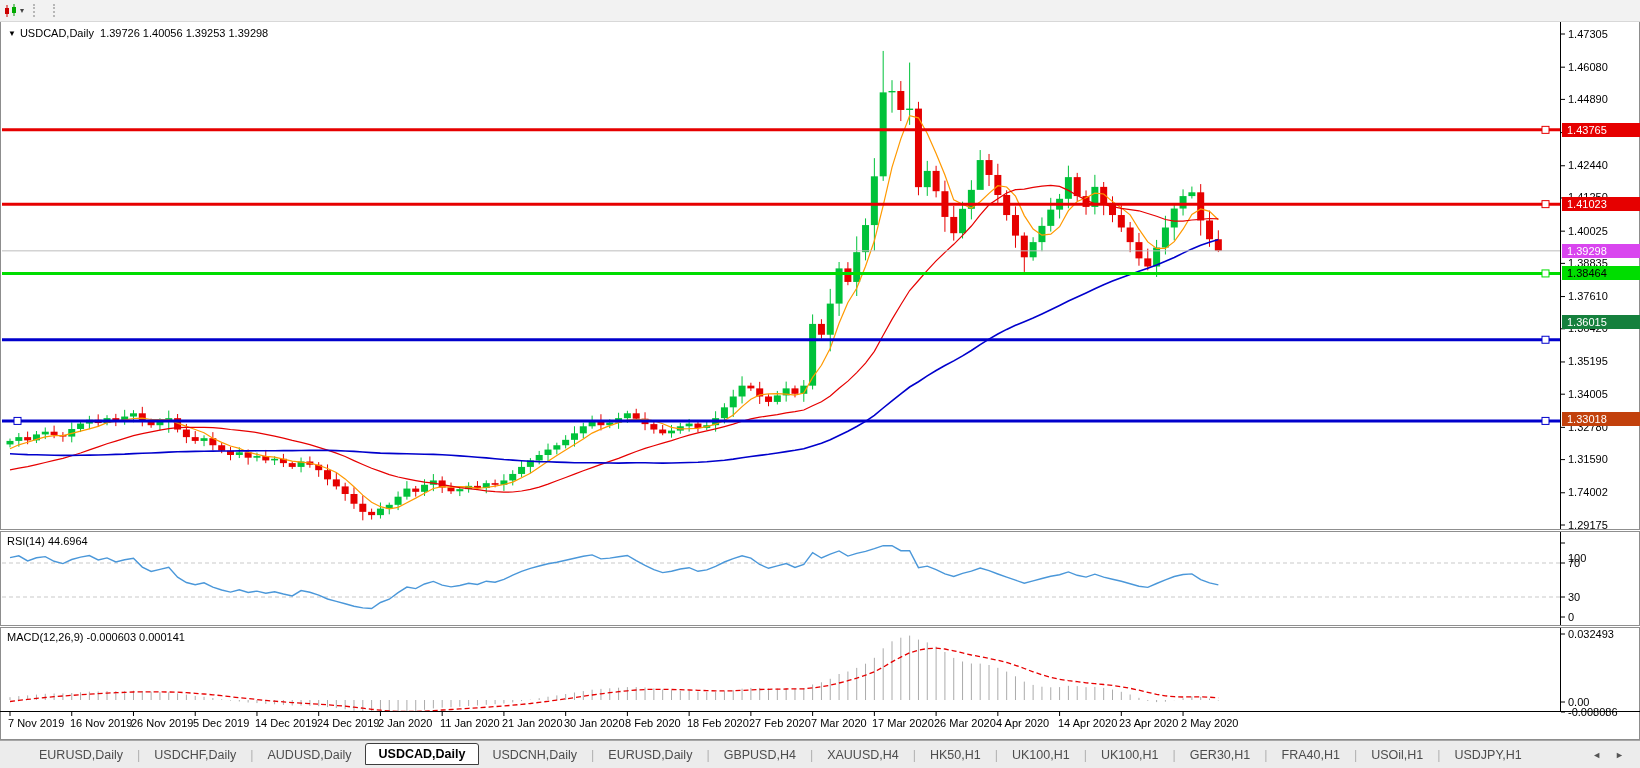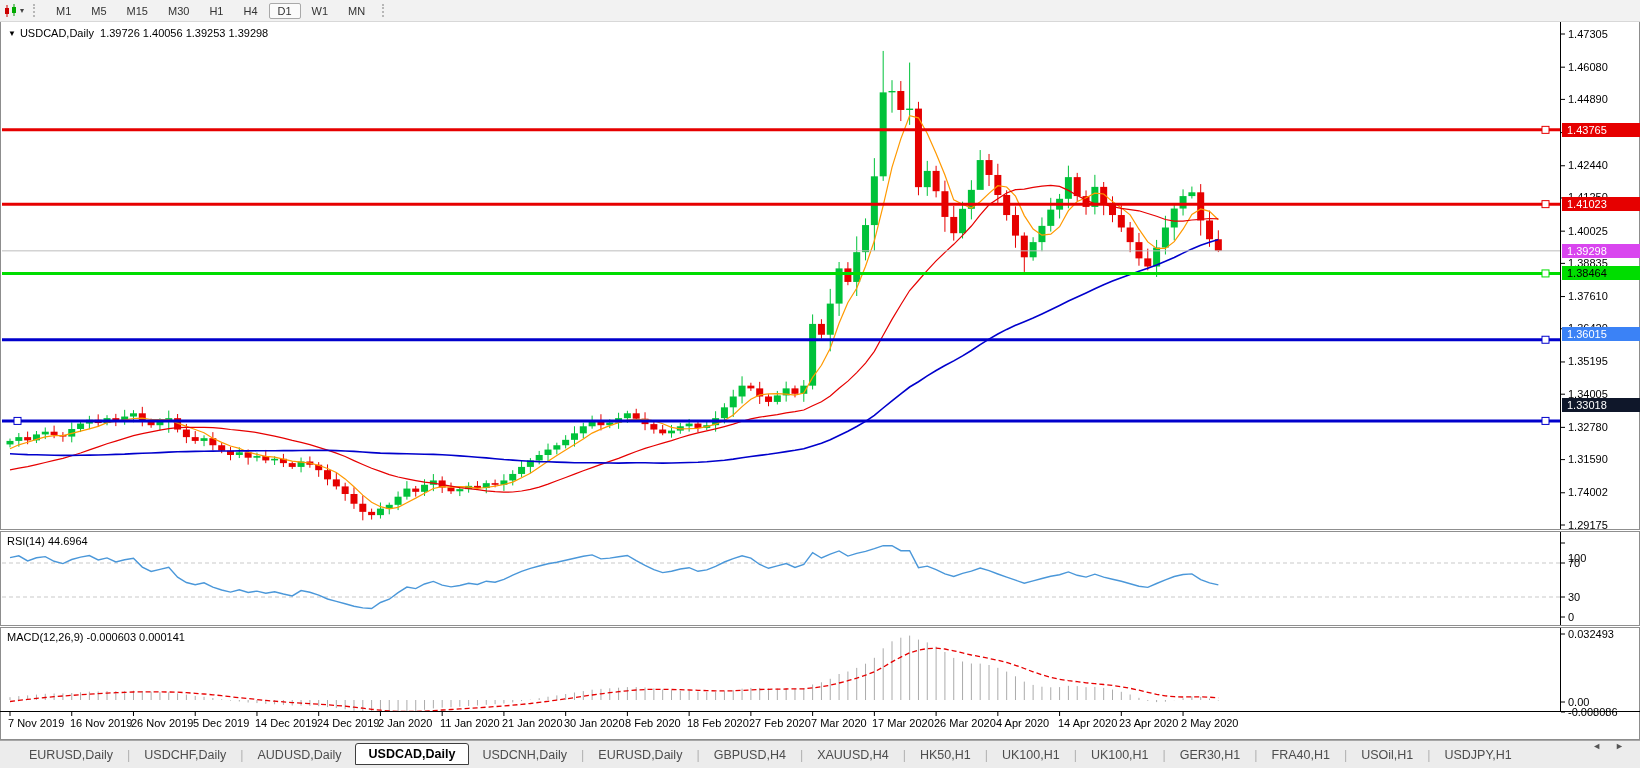--- a/index.html
+++ b/index.html
@@ -19,22 +19,22 @@
   .hsep{position:absolute;left:0;width:1640px;height:1px;background:#fff;
         border-top:1px solid #8f8f8f;border-bottom:1px solid #8f8f8f;z-index:5}
   .ptitle{position:absolute;font-size:11px;color:#000;z-index:4;white-space:pre}
   .ptitle .dd{font-size:8px;vertical-align:1px;margin-right:4px}
   .pl{position:absolute;left:1568px;font-size:11px;color:#000;z-index:4;white-space:nowrap}
   .badge{position:absolute;left:1562px;width:78px;height:14px;font-size:11px;line-height:14px;
          padding-left:5px;box-sizing:border-box;z-index:6;white-space:nowrap}
   .dl{position:absolute;top:717px;font-size:11px;color:#000;z-index:4;white-space:nowrap}
   
   .tabbar{position:absolute;left:0;top:740px;width:1640px;height:28px;background:#ececec;
-          border-top:1px solid #a6a6a6;display:flex;font-size:12.5px;color:#4d4d4d;
-          padding-left:16px;box-sizing:border-box;z-index:10}
+          border-top:1px solid #a6a6a6;display:flex;align-items:center;font-size:12.5px;color:#4d4d4d;
+          padding-left:26px;box-sizing:border-box;z-index:10}
   .tab{padding:3px 13px;white-space:nowrap}
   .tab.active{background:#fff;border:1px solid #3e3e3e;border-radius:3px 3px 0 0;color:#000;font-weight:700;margin-top:-2px}
   .tabsep{color:#b2b2b2;padding:0 1px}
   .tabarrows{margin-left:auto;margin-right:16px;font-size:9px;color:#555;display:flex;gap:14px}
 </style>
 </head>
 <body>
 
 <div id="app">
 
@@ -42,31 +42,20 @@
     <span class="tool-icon">
       <svg width="16" height="14" viewBox="0 0 16 14">
         <line x1="4" y1="1" x2="4" y2="13" stroke="#c00" stroke-width="1"></line>
         <rect x="2" y="4" width="4" height="6" fill="#c00"></rect>
         <line x1="11" y1="0" x2="11" y2="12" stroke="#090" stroke-width="1"></line>
         <rect x="9" y="3" width="4" height="6" fill="#0a0"></rect>
       </svg>
       <span class="caret">▾</span>
     </span>
     <span class="grip"></span>
-    <span id="tfbtns" style="display:flex">
-        <span class="tfbtn">M1</span>
-        <span class="tfbtn">M5</span>
-        <span class="tfbtn">M15</span>
-        <span class="tfbtn">M30</span>
-        <span class="tfbtn">H1</span>
-        <span class="tfbtn">H4</span>
-        <span class="tfbtn active">D1</span>
-        <span class="tfbtn">W1</span>
-        <span class="tfbtn">MN</span>
-      </span>
     <span class="grip"></span>
   </div>
 
   <div class="chartwin"></div>
 
   <svg id="cv" viewBox="0 0 1640 768">
       <defs>
         <clipPath id="cpMain">
           <rect x="2" y="23" width="1558" height="505"></rect>
         </clipPath>
@@ -453,22 +442,22 @@
       <div class="pl" style="top:552px">100</div>
       <div class="pl" style="top:556.5px">70</div>
       <div class="pl" style="top:590.5px">30</div>
       <div class="pl" style="top:610.5px">0</div>
       <div class="pl" style="top:627.5px">0.032493</div>
       <div class="pl" style="top:695.5px">0.00</div>
       <div class="pl" style="top:705.5px">-0.008086</div>
       <div class="badge" style="top:123px;background:#e60000;color:#ffffff">1.43765</div>
       <div class="badge" style="top:197px;background:#e60000;color:#ffffff">1.41023</div>
       <div class="badge" style="top:266px;background:#00dd00;color:#000000">1.38464</div>
-      <div class="badge" style="top:327px;background:#3b82f6;color:#ffffff">1.36015</div>
-      <div class="badge" style="top:398px;background:#0f172a;color:#ffffff">1.33018</div>
+      <div class="badge" style="top:315px;background:#15803d;color:#ffffff">1.36015</div>
+      <div class="badge" style="top:412px;background:#c2410c;color:#ffffff">1.33018</div>
       <div class="badge" style="top:244px;background:#d946ef;color:#ffffff">1.39298</div>
       <div class="dl" style="left:8px">7 Nov 2019</div>
       <div class="dl" style="left:70px">16 Nov 2019</div>
       <div class="dl" style="left:131px">26 Nov 2019</div>
       <div class="dl" style="left:193px">5 Dec 2019</div>
       <div class="dl" style="left:255px">14 Dec 2019</div>
       <div class="dl" style="left:317px">24 Dec 2019</div>
       <div class="dl" style="left:378px">2 Jan 2020</div>
       <div class="dl" style="left:440px">11 Jan 2020</div>
       <div class="dl" style="left:502px">21 Jan 2020</div>

